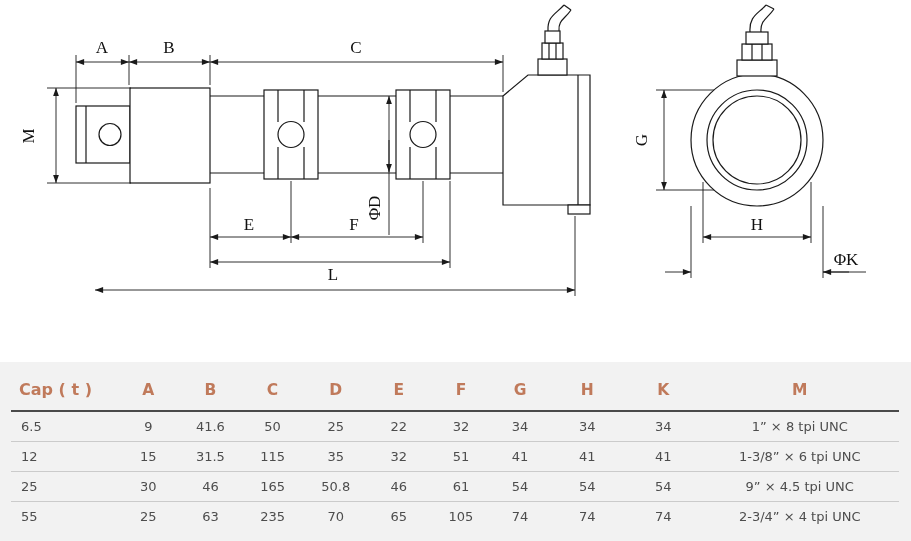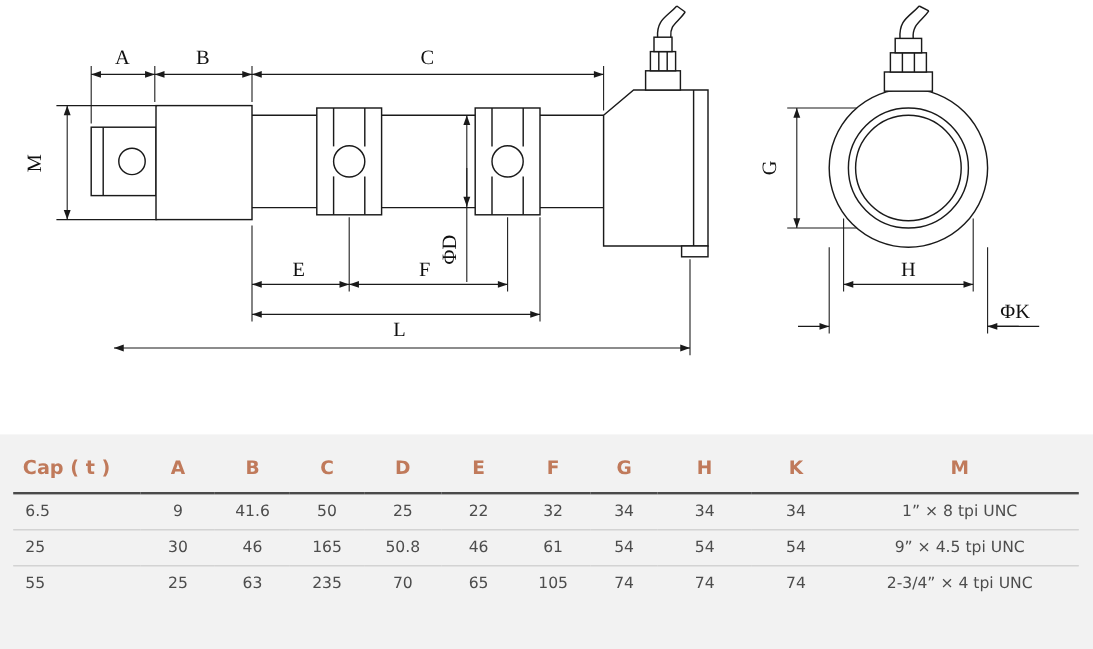--- a/index.html
+++ b/index.html
@@ -203,20 +203,33 @@
           <td>50</td>
           <td>25</td>
           <td>22</td>
           <td>32</td>
           <td>34</td>
           <td>34</td>
           <td>34</td>
           <td>1” × 8 tpi UNC</td>
         </tr>
         <tr>
+          <td class="cap-col">12</td>
+          <td>15</td>
+          <td>31.5</td>
+          <td>115</td>
+          <td>35</td>
+          <td>32</td>
+          <td>51</td>
+          <td>41</td>
+          <td>41</td>
+          <td>41</td>
+          <td>1-3/8” × 6 tpi UNC</td>
+        </tr>
+        <tr>
           <td class="cap-col">25</td>
           <td>30</td>
           <td>46</td>
           <td>165</td>
           <td>50.8</td>
           <td>46</td>
           <td>61</td>
           <td>54</td>
           <td>54</td>
           <td>54</td>

